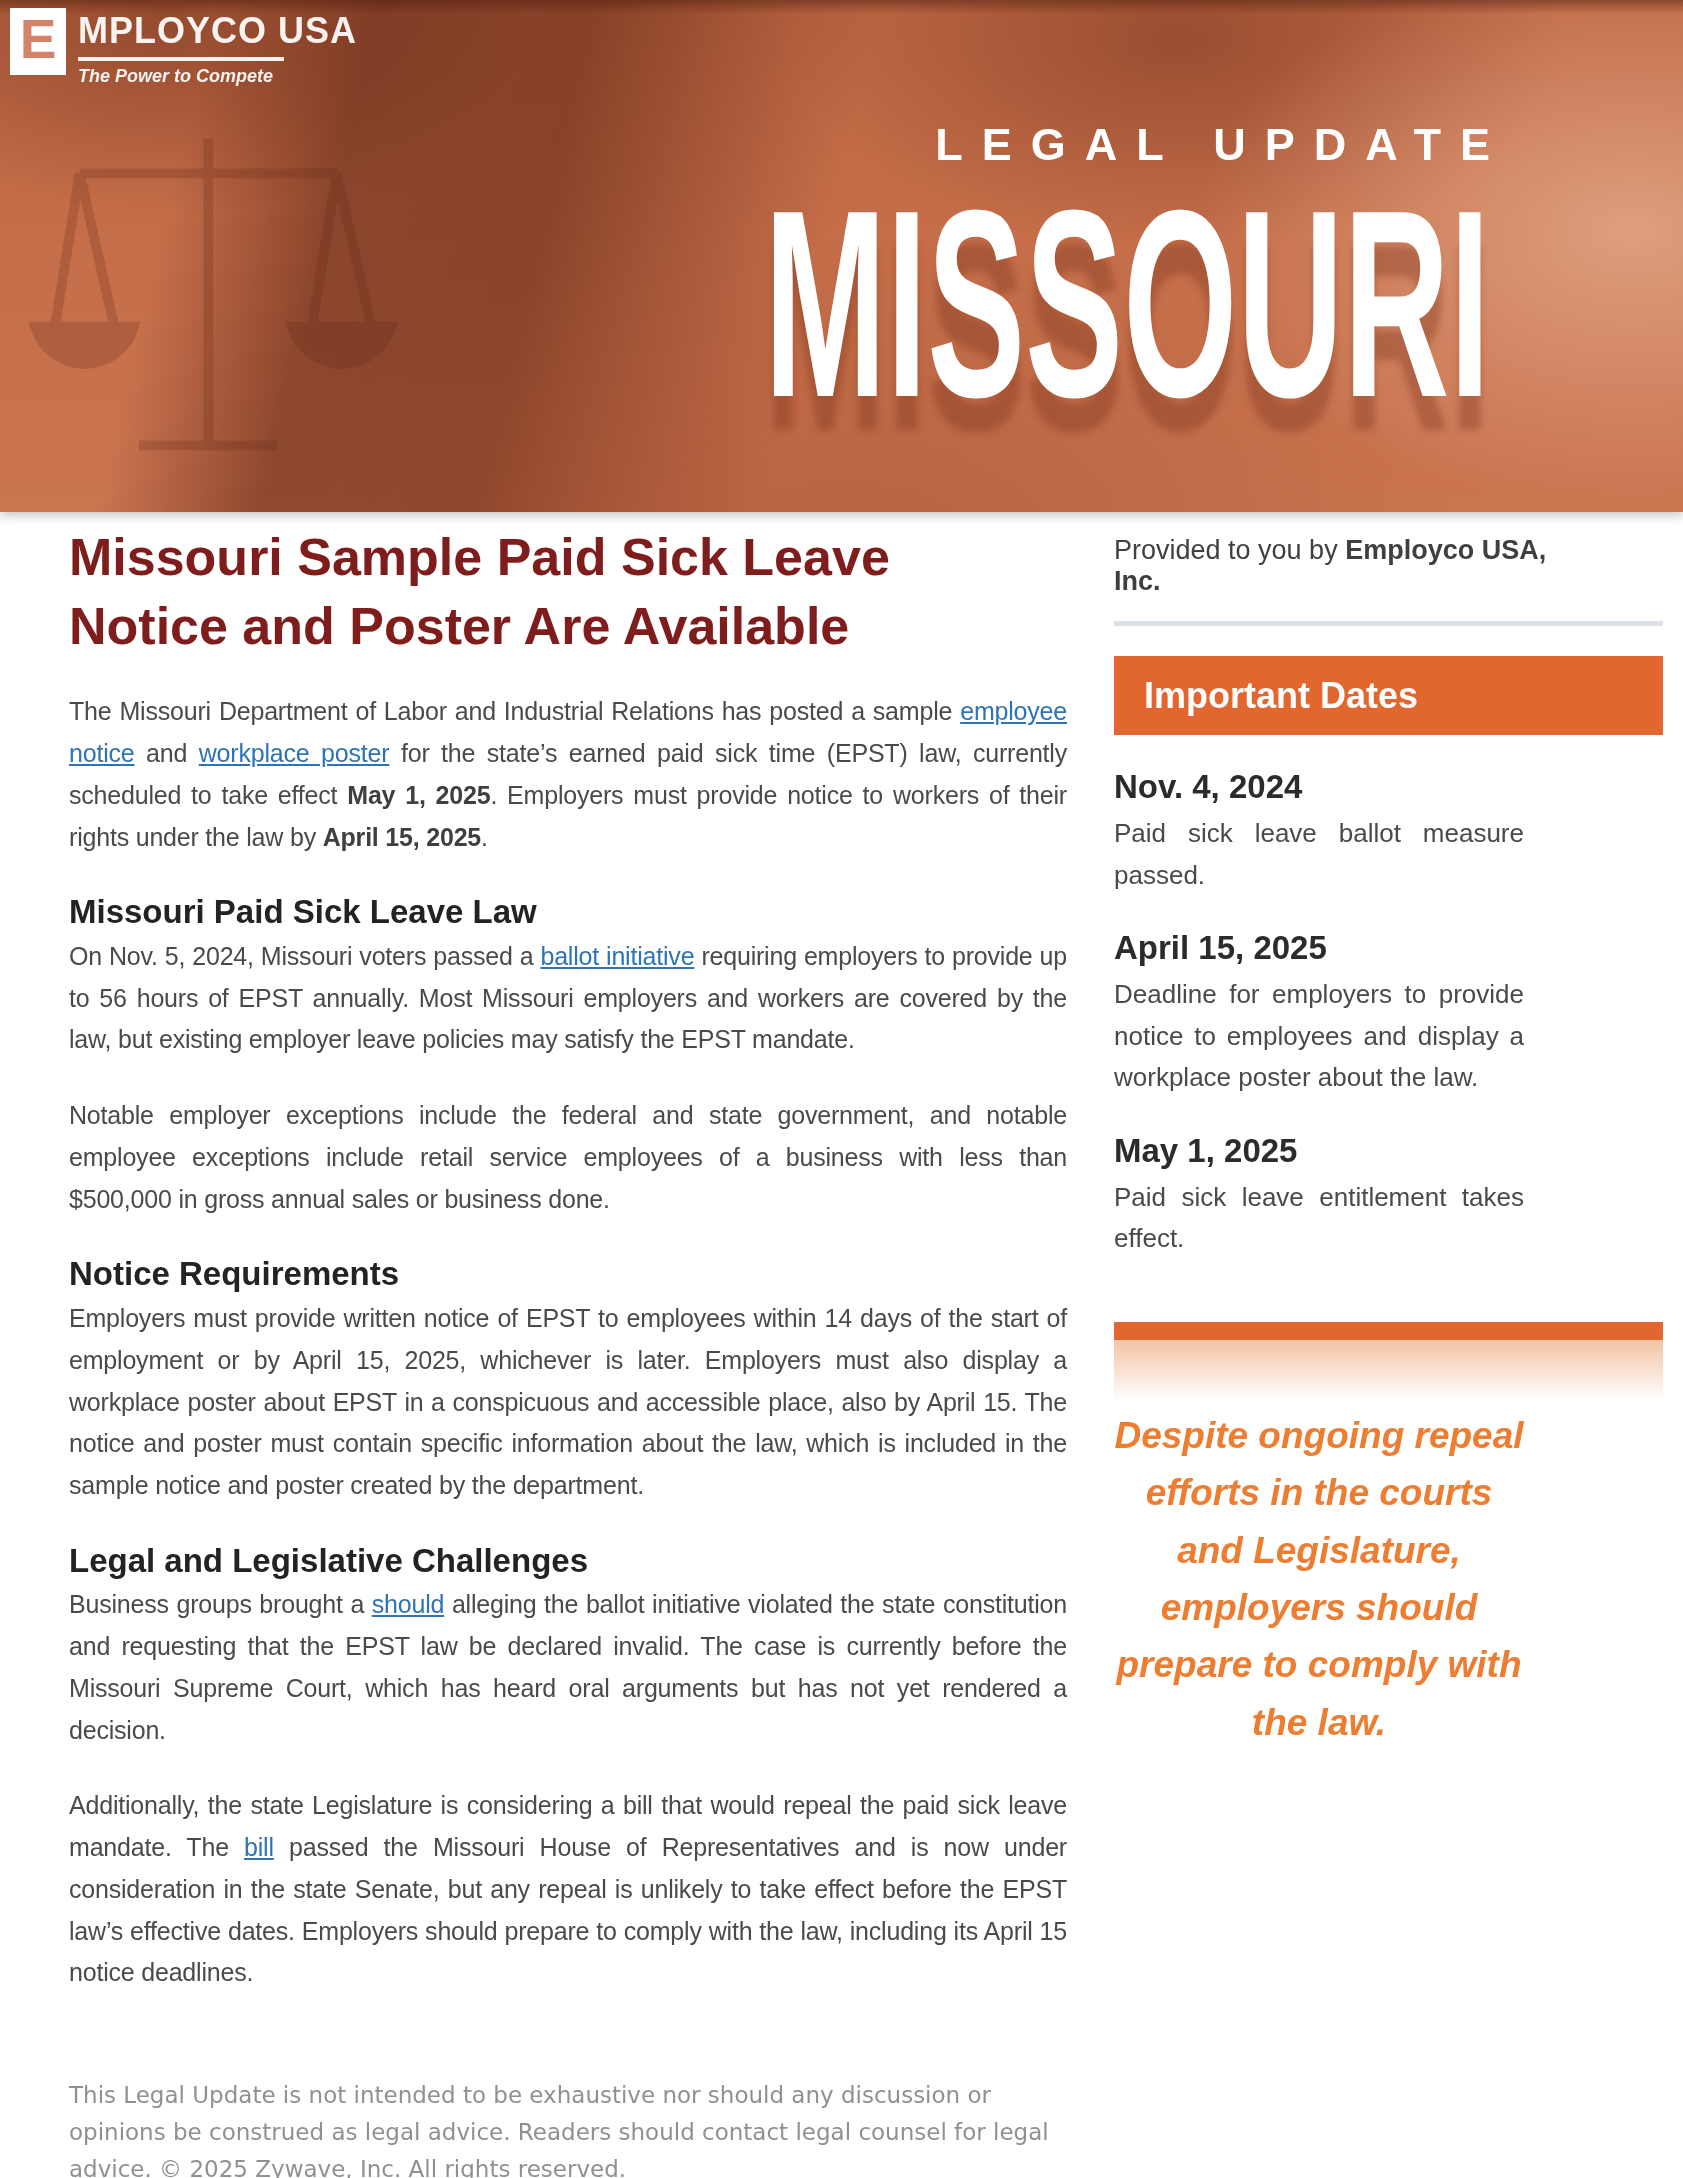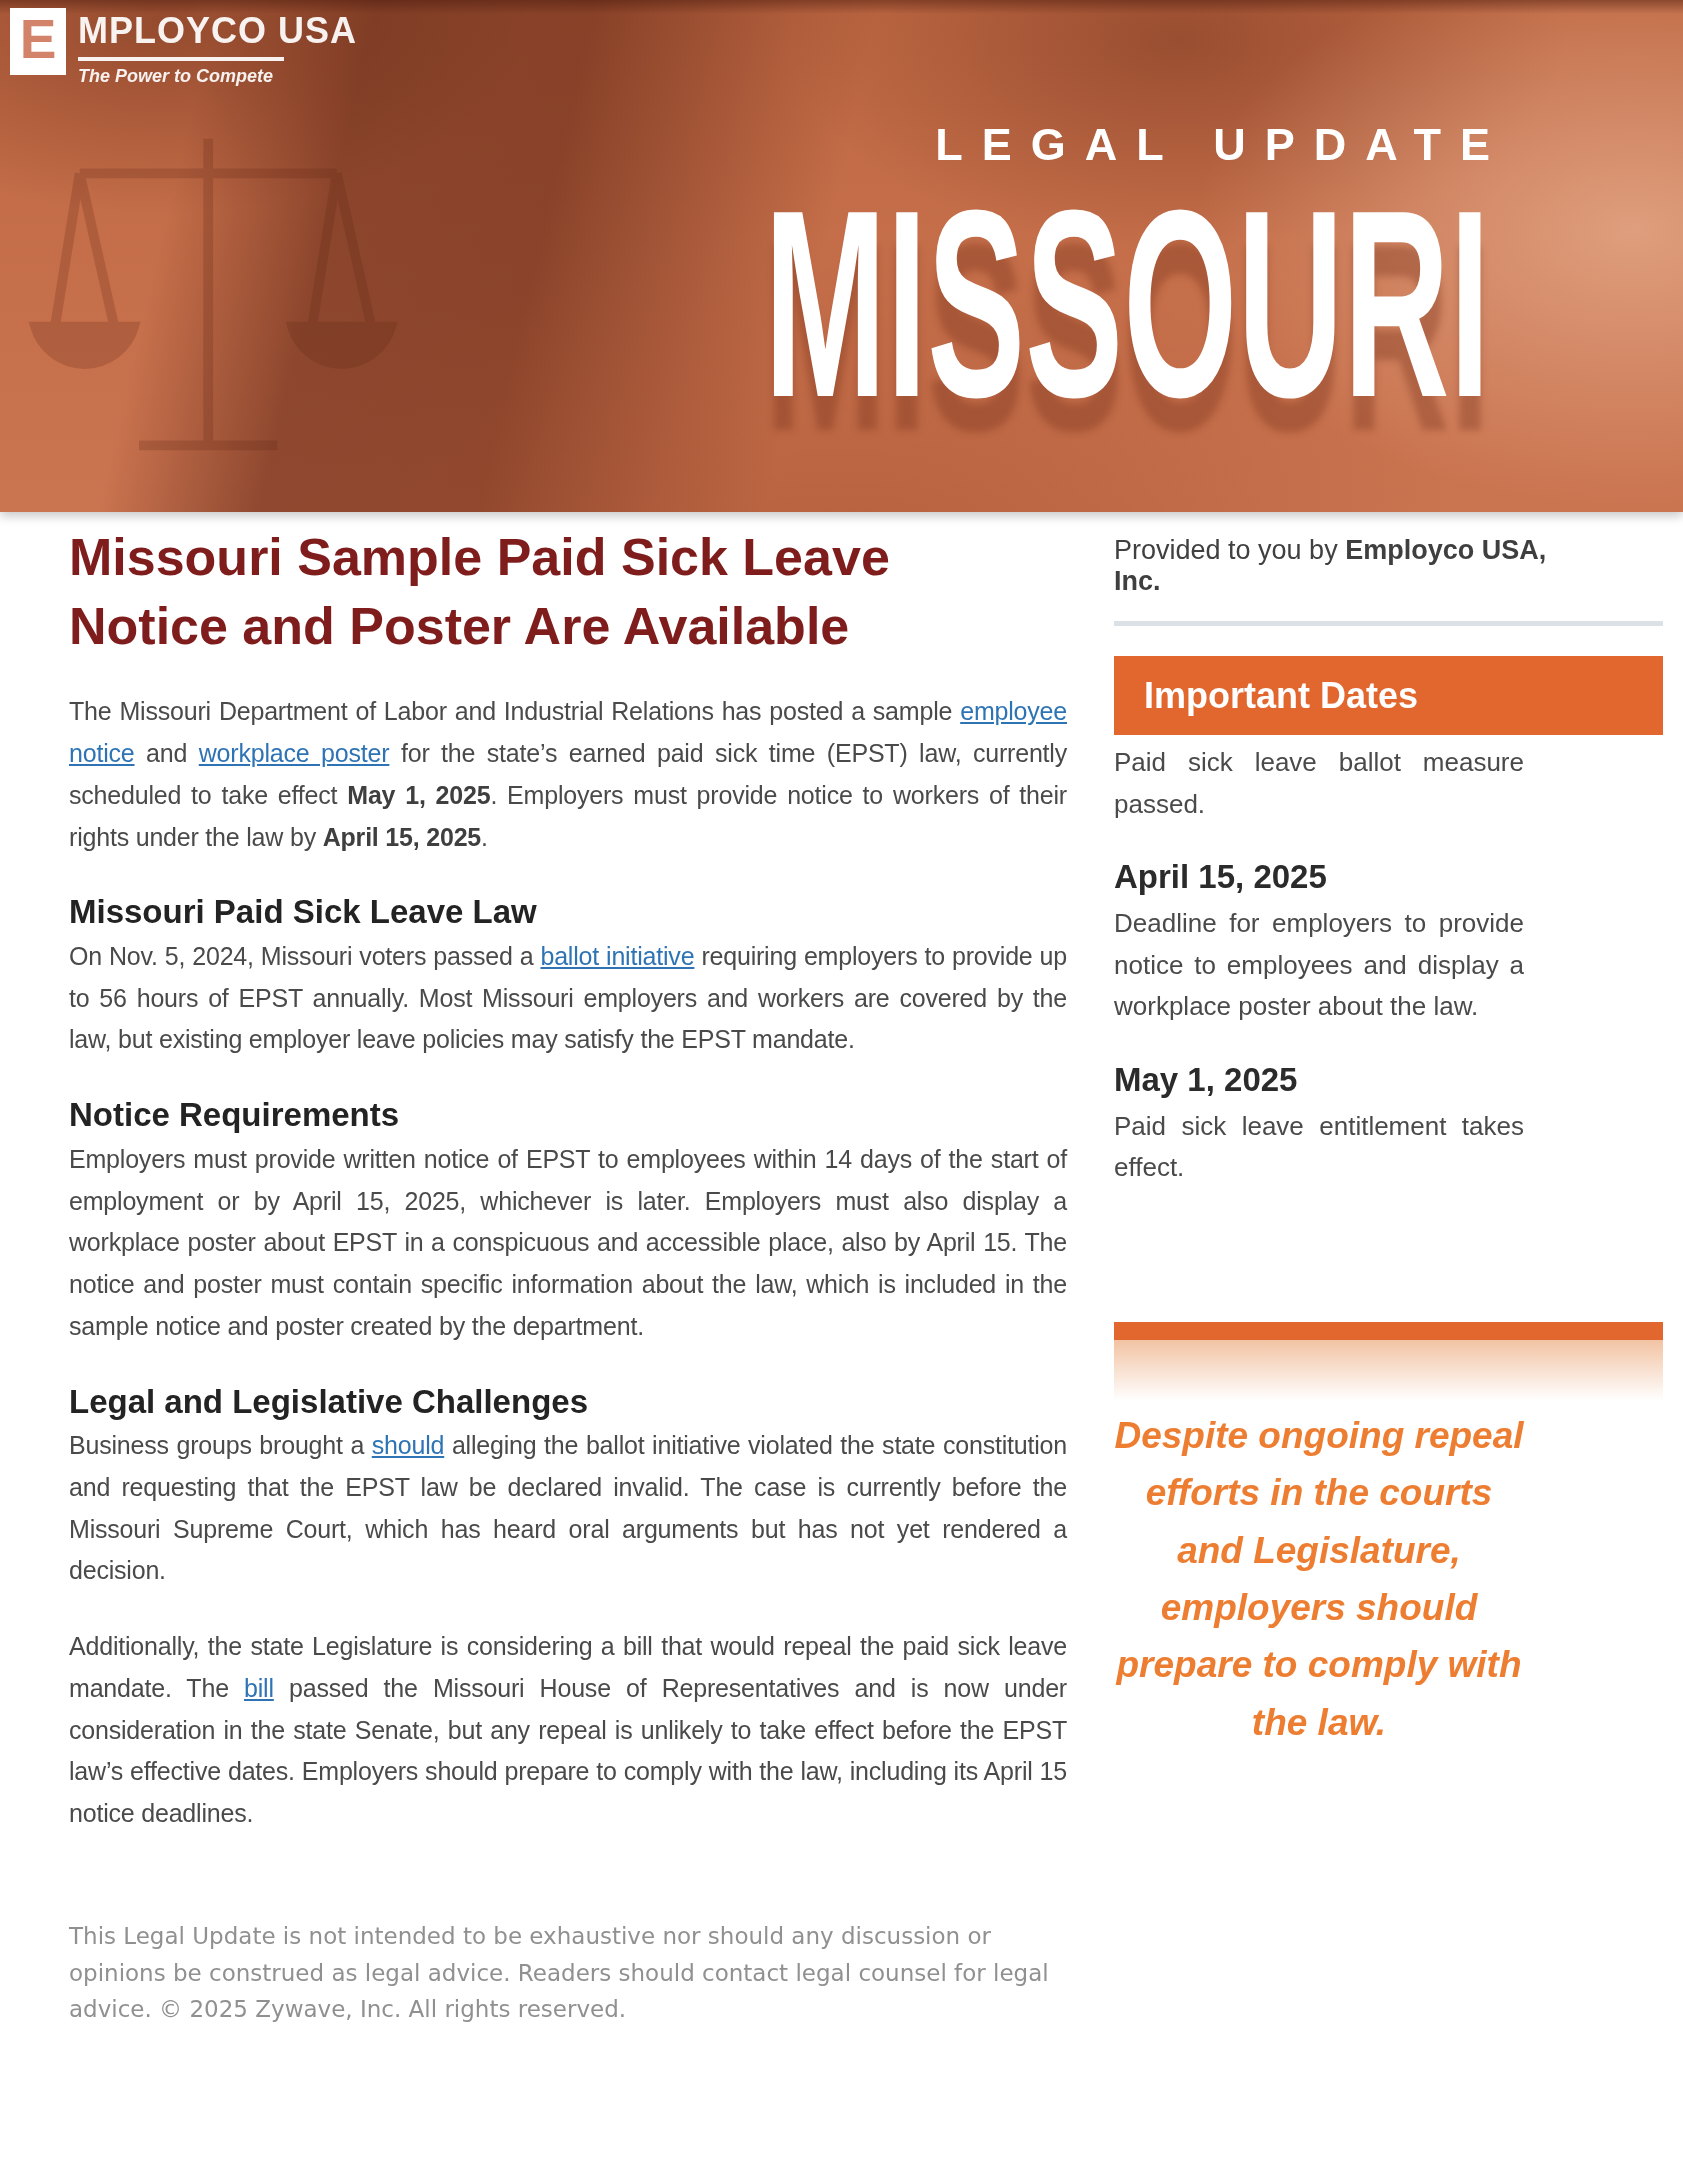--- a/index.html
+++ b/index.html
@@ -95,40 +95,42 @@
     </div>
   </div>
 
   <div class="main-col">
     <h1 class="headline">Missouri Sample Paid Sick Leave Notice and Poster Are Available</h1>
 
     <p class="para"><span>The Missouri Department of Labor and Industrial Relations has posted a sample </span><a href="#" class="link">employee notice</a><span> and </span><a href="#" class="link">workplace poster</a><span> for the state’s earned paid sick time (EPST) law, currently scheduled to take effect </span><span class="b">May 1, 2025</span><span>. Employers must provide notice to workers of their rights under the law by </span><span class="b">April 15, 2025</span><span>.</span></p>
 
     <h2 class="sec-h">Missouri Paid Sick Leave Law</h2>
     <p class="para"><span>On Nov. 5, 2024, Missouri voters passed a </span><a href="#" class="link">ballot initiative</a><span> requiring employers to provide up to 56 hours of EPST annually. Most Missouri employers and workers are covered by the law, but existing employer leave policies may satisfy the EPST mandate.</span></p>
+    <p class="para"><span>Notable employer exceptions include the federal and state government, and notable employee exceptions include retail service employees of a business with less than $500,000 in gross annual sales or business done.</span></p>
 
     <h2 class="sec-h">Notice Requirements</h2>
     <p class="para"><span>Employers must provide written notice of EPST to employees within 14 days of the start of employment or by April 15, 2025, whichever is later. Employers must also display a workplace poster about EPST in a conspicuous and accessible place, also by April 15. The notice and poster must contain specific information about the law, which is included in the sample notice and poster created by the department.</span></p>
 
     <h2 class="sec-h">Legal and Legislative Challenges</h2>
     <p class="para"><span>Business groups brought a </span><a href="#" class="link">should</a><span> alleging the ballot initiative violated the state constitution and requesting that the EPST law be declared invalid. The case is currently before the Missouri Supreme Court, which has heard oral arguments but has not yet rendered a decision.</span></p>
     <p class="para"><span>Additionally, the state Legislature is considering a bill that would repeal the paid sick leave mandate. The </span><a href="#" class="link">bill</a><span> passed the Missouri House of Representatives and is now under consideration in the state Senate, but any repeal is unlikely to take effect before the EPST law’s effective dates. Employers should prepare to comply with the law, including its April 15 notice deadlines.</span></p>
 
     <p class="disclaimer">This Legal Update is not intended to be exhaustive nor should any discussion or opinions be construed as legal advice. Readers should contact legal counsel for legal advice. © 2025 Zywave, Inc. All rights reserved.</p>
   </div>
 
   <div class="sidebar">
     <div class="provided"><span>Provided to you by </span><span class="b">Employco USA, Inc.</span></div>
     <div class="side-rule"></div>
 
     <div class="dates-header">
       <span>Important Dates</span>
     </div>
 
     <div class="date-item">
+      <div class="date-dt">Nov. 4, 2024</div>
       <div class="date-dd">Paid sick leave ballot measure passed.</div>
     </div>
     <div class="date-item">
       <div class="date-dt">April 15, 2025</div>
       <div class="date-dd">Deadline for employers to provide notice to employees and display a workplace poster about the law.</div>
     </div>
     <div class="date-item">
       <div class="date-dt">May 1, 2025</div>
       <div class="date-dd">Paid sick leave entitlement takes effect.</div>
     </div>

